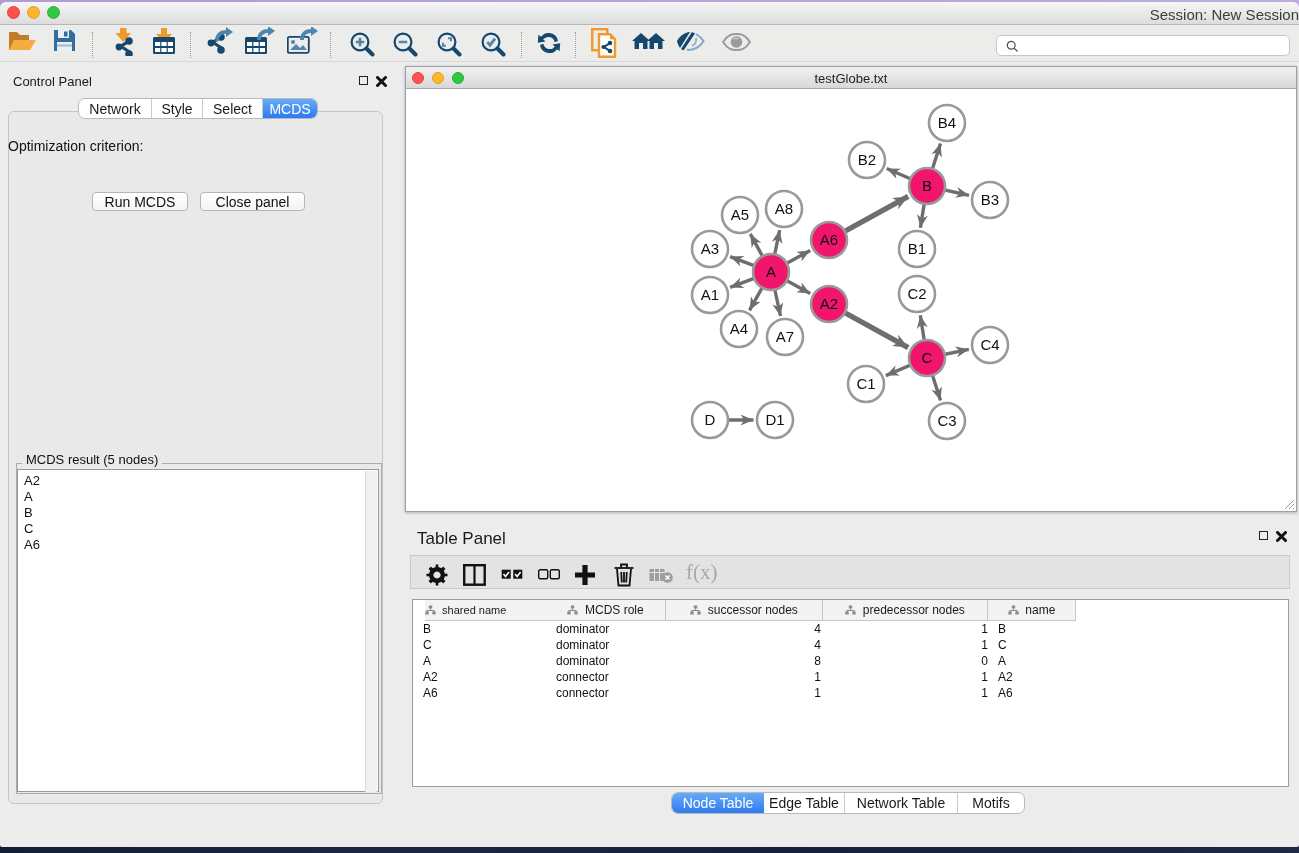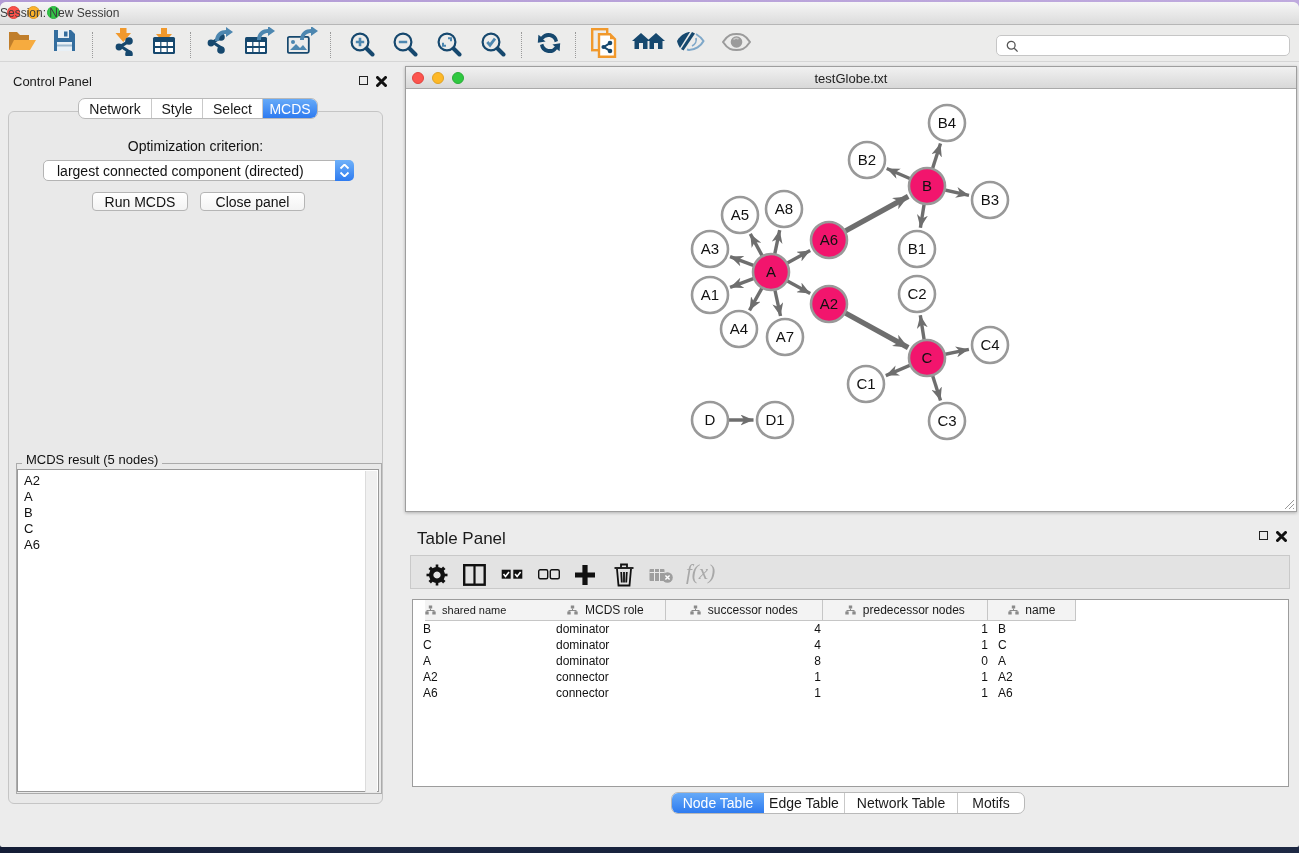--- a/index.html
+++ b/index.html
@@ -15,21 +15,21 @@
 
 <div class="abs" style="left:0;top:0;width:1299px;height:10px;background:linear-gradient(90deg,#b29bd5,#bfaade)"></div>
 <div class="abs" style="left:0;top:840px;width:1299px;height:13px;background:linear-gradient(90deg,#141d36,#1c2742 30%,#15203a 60%,#1e2944)"></div>
 
 <div class="abs" style="left:0;top:2px;width:1299px;height:845px;background:#ececec;border-radius:6px 6px 2px 2px;overflow:hidden">
 
   <div class="abs" style="left:0;top:0;width:1299px;height:23px;background:linear-gradient(#f6f6f6,#dcdcdc);border-bottom:1px solid #b6b6b6;border-radius:6px 6px 0 0">
     <div class="abs" style="left:7px;top:4px;width:13px;height:13px;border-radius:50%;background:#fb514a;border:1px solid #e2443e"></div>
     <div class="abs" style="left:27px;top:4px;width:13px;height:13px;border-radius:50%;background:#fdb32a;border:1px solid #e0a02a"></div>
     <div class="abs" style="left:47px;top:4px;width:13px;height:13px;border-radius:50%;background:#32c646;border:1px solid #2bb03e"></div>
-    <div class="abs" style="left:0;top:4px;width:1299px;text-align:left;font-size:12px;color:#3c3c3c">Session: New Session</div>
+    <div class="abs" style="left:0;top:4px;width:1299px;text-align:right;font-size:15px;color:#3c3c3c">Session: New Session</div>
   </div>
 
   <div class="abs" style="left:0;top:23px;width:1299px;height:37px;background:#ececeb;border-bottom:1px solid #d6d6d6">
     <div class="abs" style="left:92px;top:7px;width:0;height:26px;border-left:1px dotted #9a9a9a"></div>
 <div class="abs" style="left:190px;top:7px;width:0;height:26px;border-left:1px dotted #9a9a9a"></div>
 <div class="abs" style="left:330px;top:7px;width:0;height:26px;border-left:1px dotted #9a9a9a"></div>
 <div class="abs" style="left:521px;top:7px;width:0;height:26px;border-left:1px dotted #9a9a9a"></div>
 <div class="abs" style="left:575px;top:7px;width:0;height:26px;border-left:1px dotted #9a9a9a"></div>
 <svg class="abs" style="left:8px;top:4px" width="30" height="24" viewBox="0 0 30 24">
         <path d="M1,3 h8 l3,3 h9 v4 h-20 z" fill="#c07e2b"></path>
@@ -192,30 +192,21 @@
 <svg class="abs" style="left:376px;top:14px" width="11" height="11" viewBox="0 0 11 11">
           <path d="M1.5,1.5 L9.5,9.5 M9.5,1.5 L1.5,9.5" stroke="#111" stroke-width="3" stroke-linecap="round"></path>
         </svg>
 <div class="abs" style="left:8px;top:49px;width:375px;height:693px;background:#e9e9e9;border:1px solid #c5c5c5;border-radius:6px"></div>
 <div class="seg abs" style="left:78px;top:36px;height:21px;font-size:14px">
 <div style="width:73px">Network</div>
           <div style="width:51px">Style</div>
           <div style="width:60px">Select</div>
           <div class="on" style="width:54px">MCDS</div>
         </div>
-<div class="abs" style="left:8px;top:76px;width:375px;text-align:center;font-size:14px;color:#111">Optimization criterion:</div>
-<div class="abs" style="left:43px;top:98px;width:310px;height:21px;background:#fff;border:1px solid #b4b4b4;border-radius:5px">
-<div class="abs" style="left:13px;top:2px;font-size:14px;color:#111">largest connected component (directed)</div>
-<div class="abs" style="left:291px;top:-1px;width:19px;height:21px;background:linear-gradient(#6fb1f9,#2e7bf0);border-radius:0 5px 5px 0">
-<svg width="11" height="13" viewBox="0 0 11 13" style="position:absolute;left:4px;top:4px">
-              <path d="M1.5,4.5 L5.5,0.5 L9.5,4.5" fill="none" stroke="#fff" stroke-width="1.8"></path>
-              <path d="M1.5,8.5 L5.5,12.5 L9.5,8.5" fill="none" stroke="#fff" stroke-width="1.8"></path>
-            </svg>
-</div>
-        </div>
+<div class="abs" style="left:8px;top:76px;width:375px;text-align:left;font-size:14px;color:#111">Optimization criterion:</div>
 <div class="btn abs" style="left:92px;top:130px;width:96px;height:19px;font-size:14px">Run MCDS</div>
 <div class="btn abs" style="left:200px;top:130px;width:105px;height:19px;font-size:14px">Close panel</div>
 <div class="abs" style="left:16px;top:401px;width:366px;height:331px;border:1px solid #ababab"></div>
 <div class="abs" style="left:22px;top:390px;background:#e9e9e9;padding:0 4px;font-size:13px;color:#111">MCDS result (5 nodes)</div>
 <div class="abs" style="left:17px;top:407px;width:362px;height:323px;background:#fff;border:1px solid #999">
 <div style="position:absolute;right:1px;top:1px;width:12px;height:321px;background:#f0f0f0;border-left:1px solid #dcdcdc"></div>
 <div style="padding:3px 0 0 6px;font-size:13px;color:#111;line-height:16px">A2<br>A<br>B<br>C<br>A6</div>
 </div>
       </div>
     <div class="abs" style="left:405px;top:4px;width:892px;height:446px;background:#fff;border:1px solid #9e9e9e;box-shadow:0 1px 3px rgba(0,0,0,0.25)">
@@ -364,21 +355,21 @@
               <rect x="0.5" y="1" width="15" height="12" rx="1"></rect>
               <circle cx="18.5" cy="9.5" r="5.3"></circle>
             </g>
             <g stroke="#e9e9e9" stroke-width="1">
               <line x1="0.5" y1="4.5" x2="15.5" y2="4.5"></line>
               <line x1="5.5" y1="1" x2="5.5" y2="13"></line>
               <line x1="10.5" y1="1" x2="10.5" y2="13"></line>
             </g>
             <path d="M16.4,7.4 l4.2,4.2 M20.6,7.4 l-4.2,4.2" stroke="#fff" stroke-width="1.4"></path>
           </svg>
-<div class="abs" style="left:275px;top:4px;font-family:'Liberation Serif',serif;font-style:italic;font-size:21px;color:#a8a8a8">f(x)</div>
+<div class="abs" style="left:275px;top:4px;font-family:'Liberation Serif',serif;font-size:21px;color:#a8a8a8">f(x)</div>
 </div>
 <div class="abs" style="left:412px;top:71px;width:877px;height:188px;background:#fff;border:1px solid #9c9c9c">
 <div style="position:absolute;left:0;top:0;width:663px;height:21px">
             <div style="position:absolute;left:12px;top:0;width:133px;height:21px;background:#f3f3f3;border-right:1px solid #c6c6c6;border-bottom:1px solid #c6c6c6;text-align:left;font-size:11px;color:#1a1a1a;line-height:20px"><svg width="11" height="10" viewBox="0 0 11 10" style="vertical-align:-1px">
                 <g fill="#8a8a8a">
                   <rect x="3.8" y="0.5" width="3.4" height="3"></rect>
                   <rect x="0.3" y="6.5" width="3.4" height="3"></rect>
                   <rect x="7.3" y="6.5" width="3.4" height="3"></rect>
                   <path d="M5,3.5 h1 v2 h-1 z M1.5,5 h8 v1 h-8 z M1.5,5 h1 v2 h-1 z M8.5,5 h1 v2 h-1 z"></path>
                 </g>

